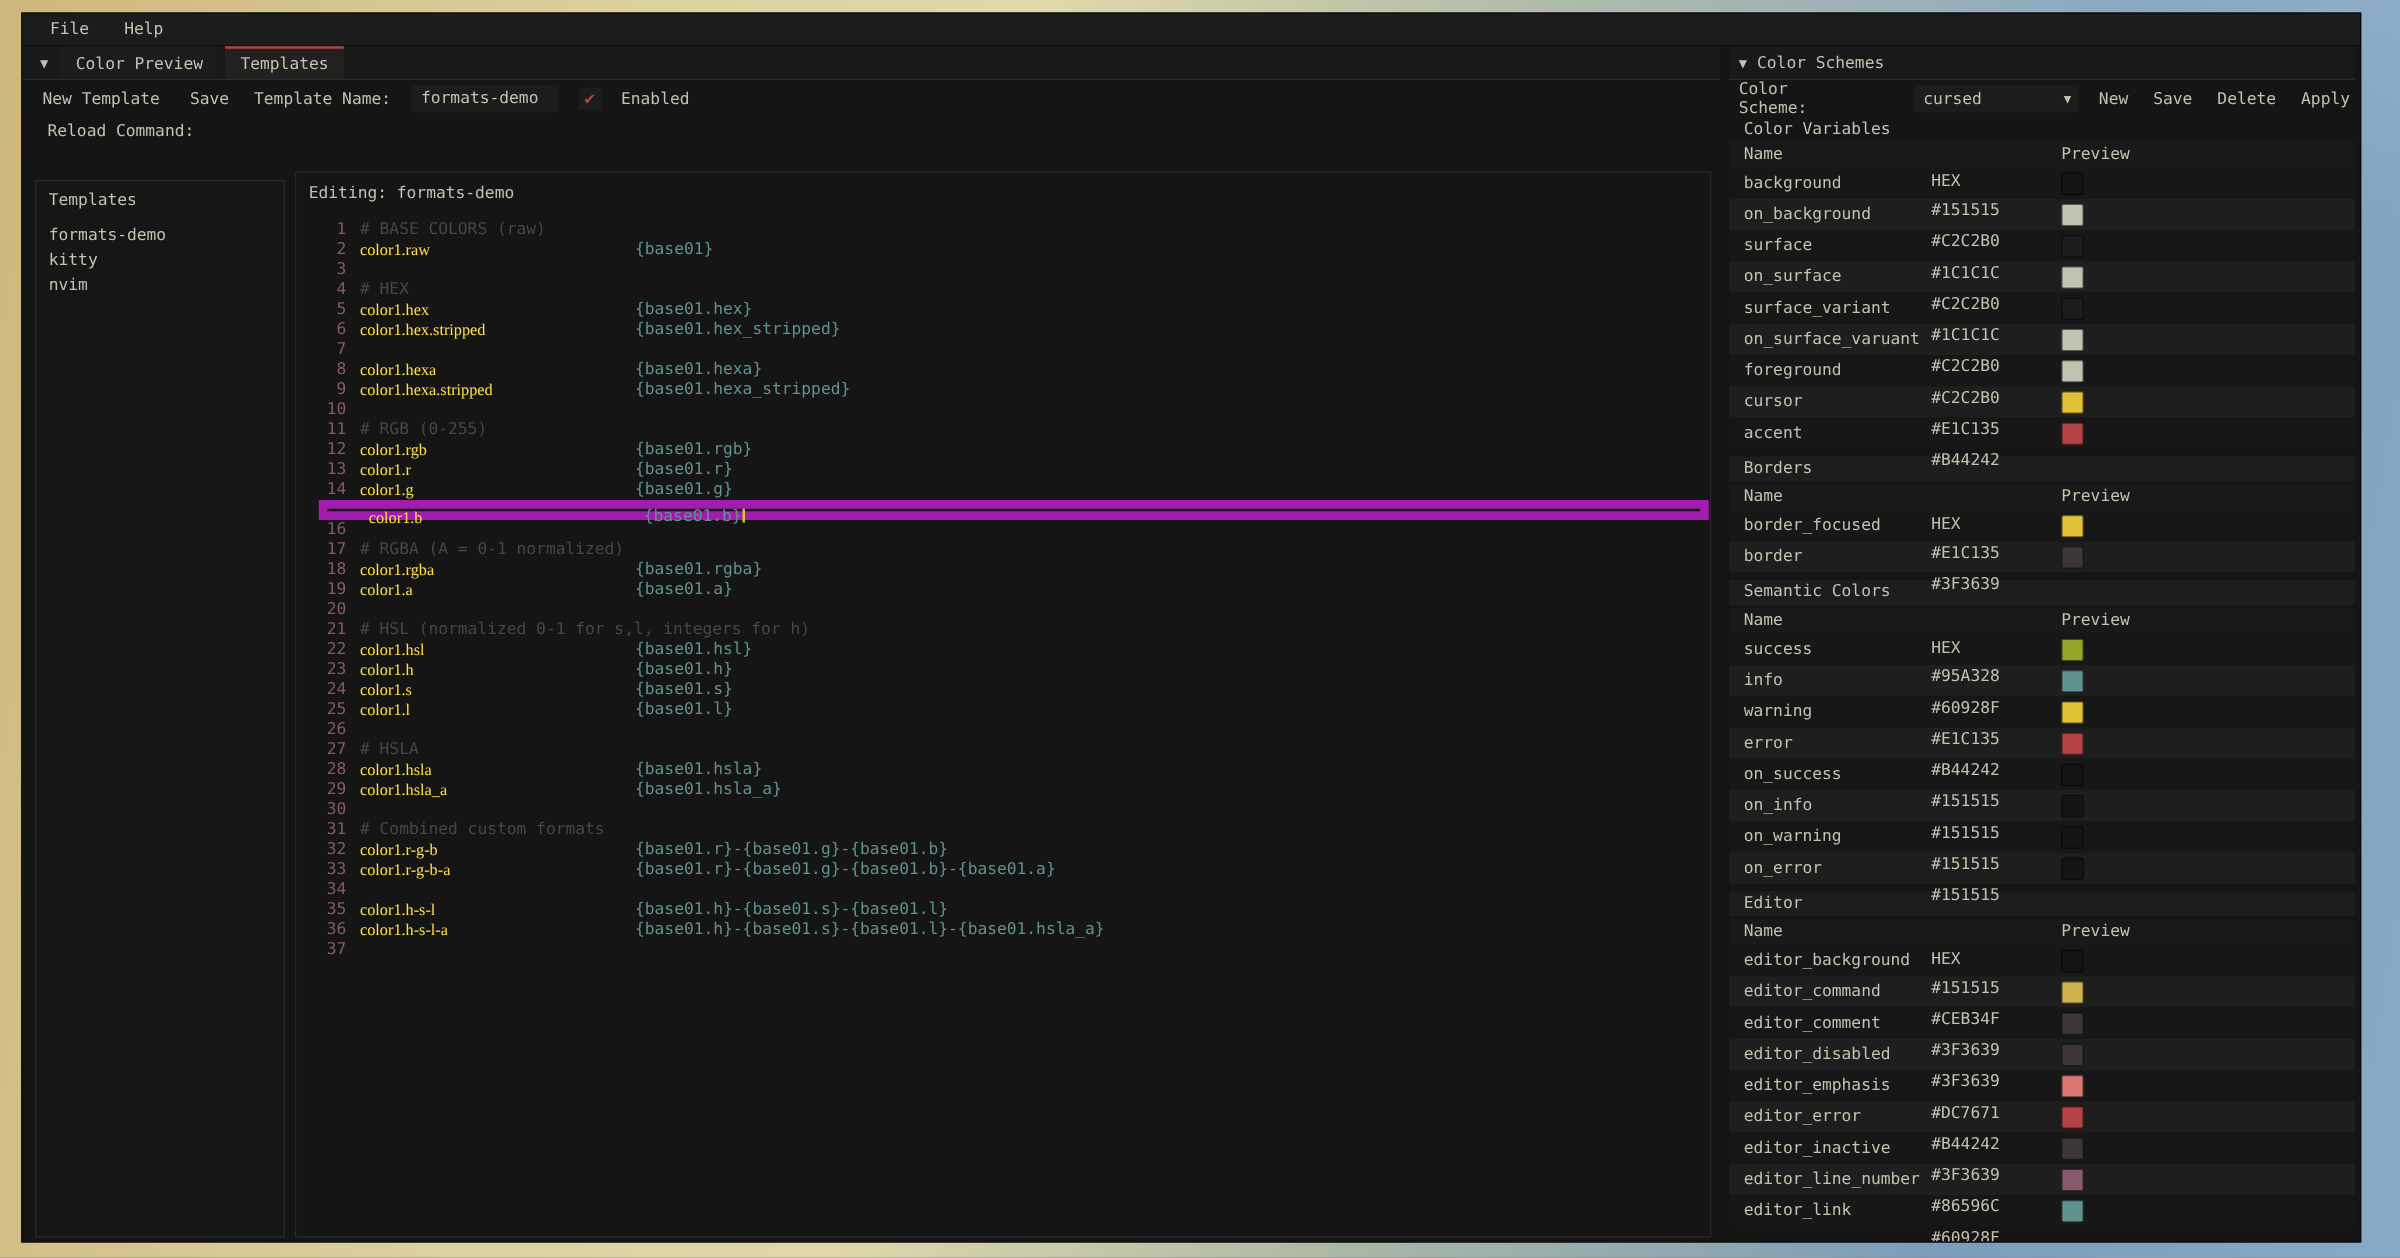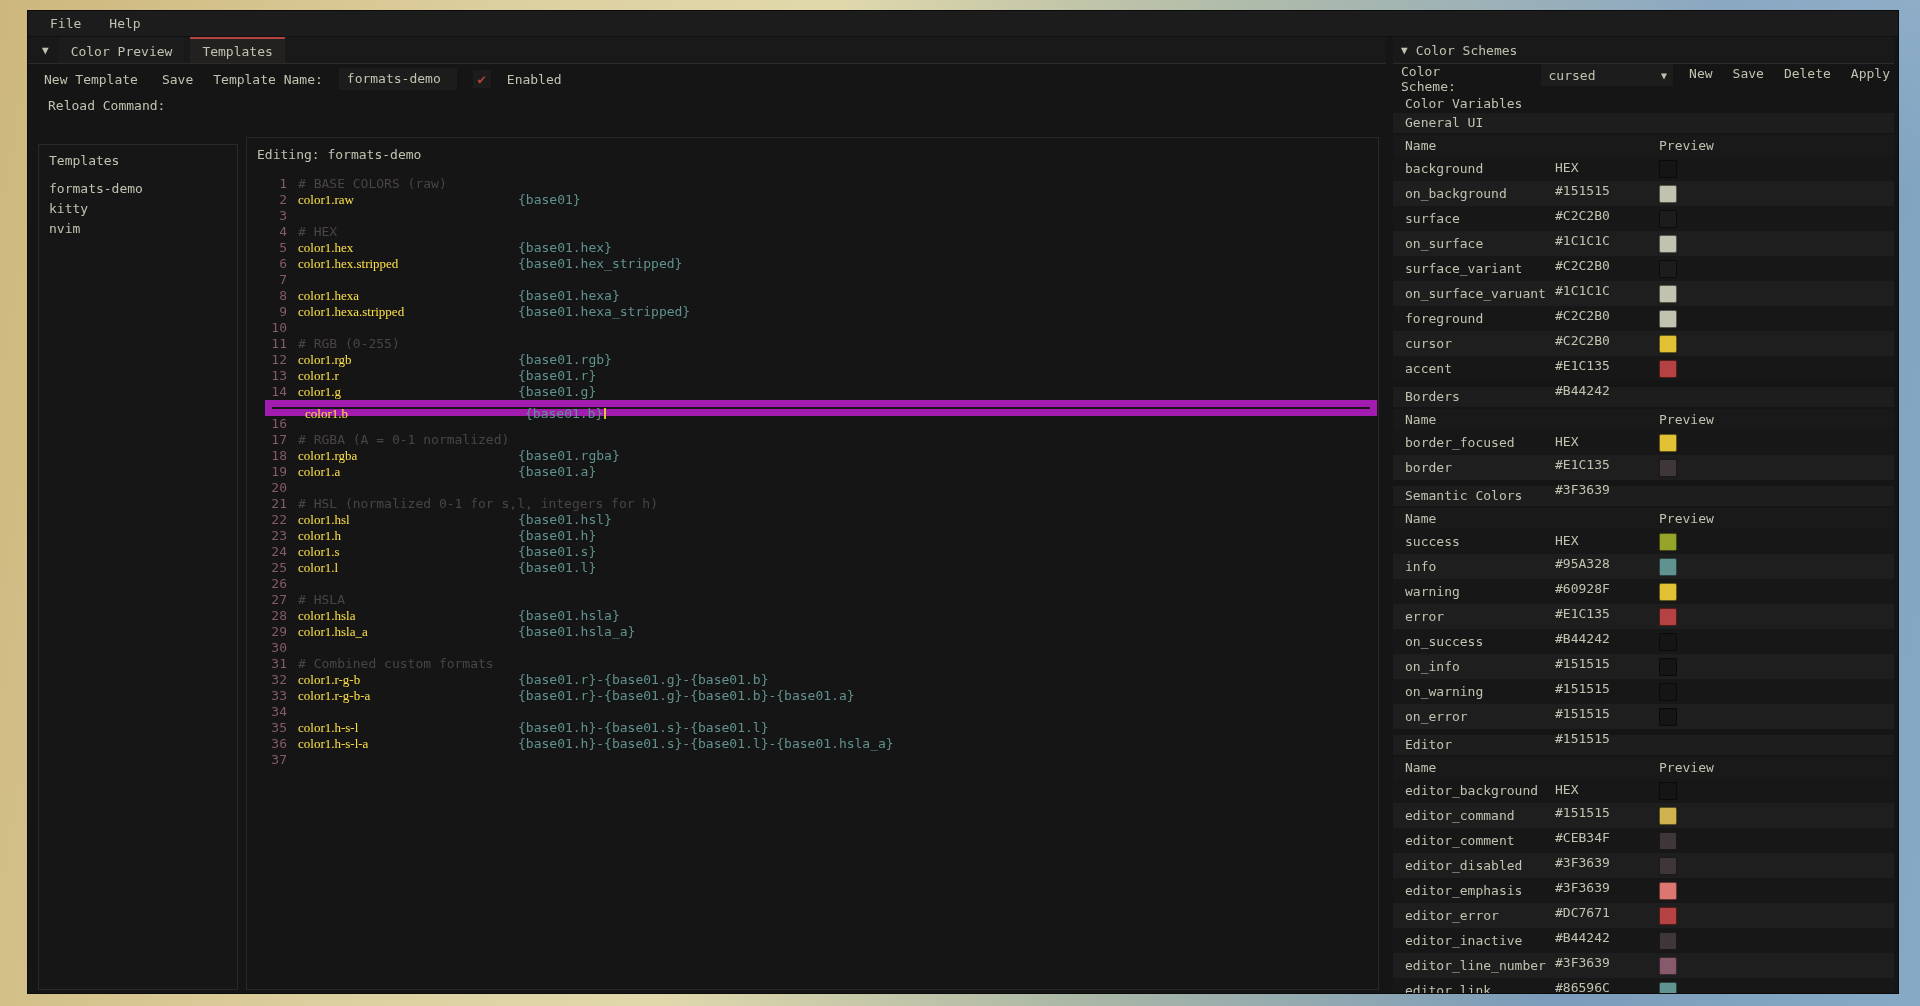--- a/index.html
+++ b/index.html
@@ -6,21 +6,21 @@
   html,body { width:1920px; height:1006px; overflow:hidden; }
   body {
     font-family:"DejaVu Sans Mono", monospace;
     background:
       radial-gradient(1200px 500px at 90% -10%, rgba(255,255,255,0.18), transparent 60%),
       linear-gradient(100deg, #cdb77c 0%, #ddd0a0 25%, #e0d8ab 40%, #aab7a6 60%, #7b9cba 82%, #86aac6 100%);
     color:#C2C2B0;
     font-size:13px;
   }
   .app {
-    position:absolute; left:27px; top:10px; width:1872px; height:984px;
+    position:absolute; left:17px; top:10px; width:1872px; height:984px;
     background:#151515; border:1px solid #0b0b0b;
   }
   
   .menubar { height:26px; background:#1c1c1c; display:flex; align-items:center;
     padding-left:22px; gap:28px; border-bottom:1px solid #101010; }
   .menu-item { color:#C2C2B0; cursor:default; }
 
   
   .left-window { position:absolute; left:0; top:26px; width:1358px; bottom:0; }
   .tabbar { height:27px; background:#191919; display:flex; align-items:stretch;
@@ -58,21 +58,21 @@
   .comment { color:#4b4447; }
   .code-line.active { border:7px solid #a21caf; margin-left:18px; margin-right:1px;
     padding-left:33px; height:16px; line-height:14px; background:#151515; }
   .caret { display:inline-block; width:2px; height:11px; background:#E1C135; margin-left:1px; vertical-align:-1px; }
 
   
   .right-window { position:absolute; left:1365px; top:26px; width:501px; bottom:0; overflow:hidden; }
   .rheader { height:27px; background:#191919; display:flex; align-items:center;
     border-bottom:1px solid #2b2b2b; color:#C2C2B0; }
   .rheader .collapse { padding:0 8px; }
-  .scheme-row { height:30px; display:flex; align-items:flex-start; padding-left:8px; }
+  .scheme-row { height:30px; display:flex; align-items:center; padding-left:8px; }
   .combo { background:#1c1c1c; height:22px; width:143px; display:flex; align-items:center;
     justify-content:space-between; padding:0 6px 0 8px; margin-left:46px; cursor:pointer; }
   .combo-arrow { font-size:10px; color:#C2C2B0; }
   .scheme-buttons { display:flex; gap:12px; margin-left:12px; }
   .vars-title { height:19px; line-height:19px; padding-left:12px; color:#C2C2B0; }
 
   .section:not(:first-child) { margin-top:6px; }
   .section-header { height:20px; line-height:20px; background:#1d1d1d; padding-left:12px;
     color:#C2C2B0; margin-bottom:2px; cursor:pointer; }
   .thead { height:21px; background:#191919; display:flex; align-items:center; color:#C2C2B0; }
@@ -299,21 +299,20 @@
           <button class="btn">Save</button>
           <button class="btn">Delete</button>
           <button class="btn">Apply</button>
         </div>
     </div>
 
     <div class="vars-title">Color Variables</div>
 
     <div id="sections">
         <div class="section">
-    <div class="section-header">General UI</div>
     <div class="thead">
       <span class="col-name">Name</span>
       <span class="col-hex">HEX</span>
       <span class="col-preview">Preview</span>
     </div>
     <div class="rows">
             <div class="trow">
     <span class="col-name">background</span>
     <span class="col-hex">#151515</span>
     <span class="col-preview">

